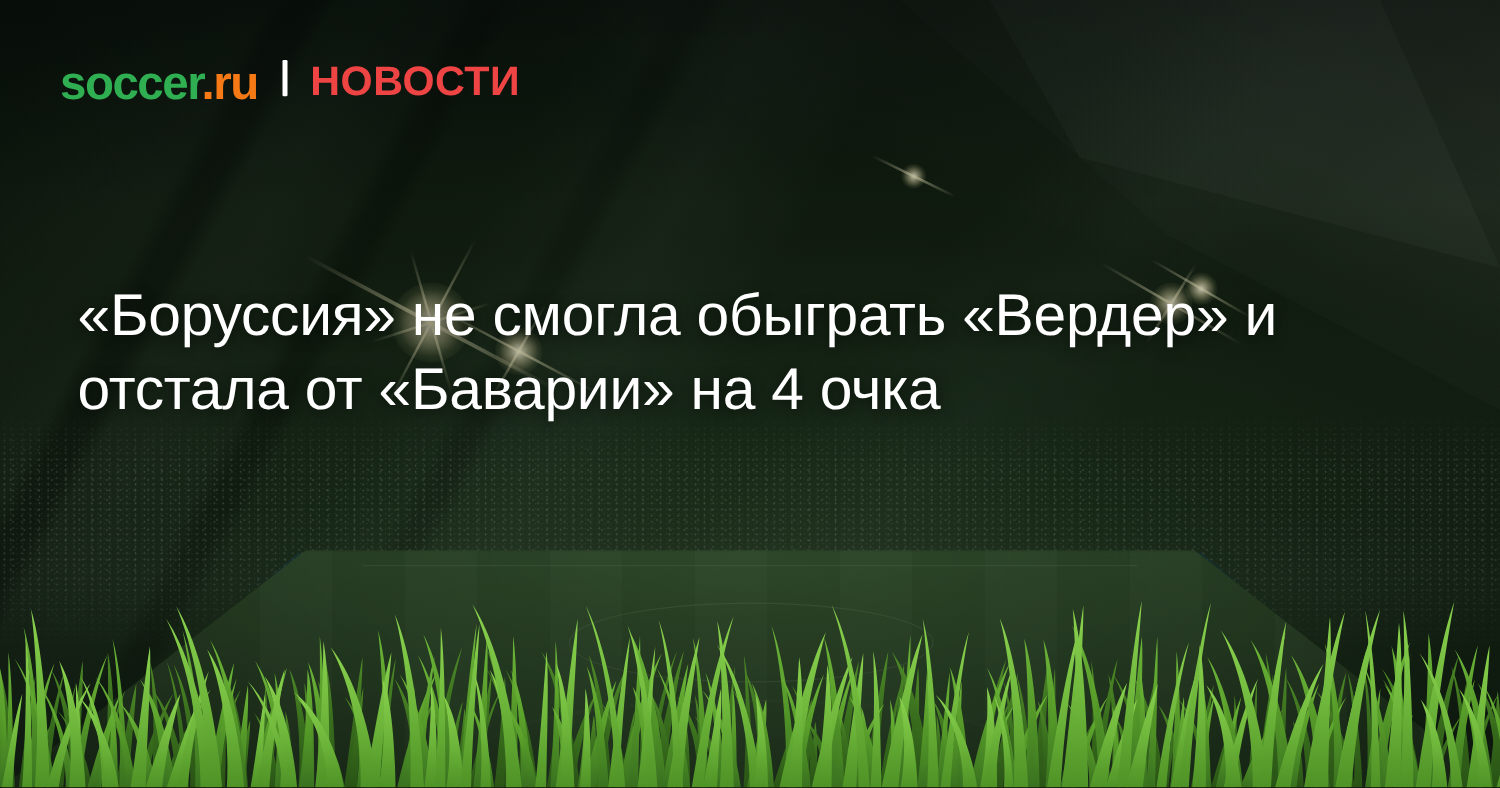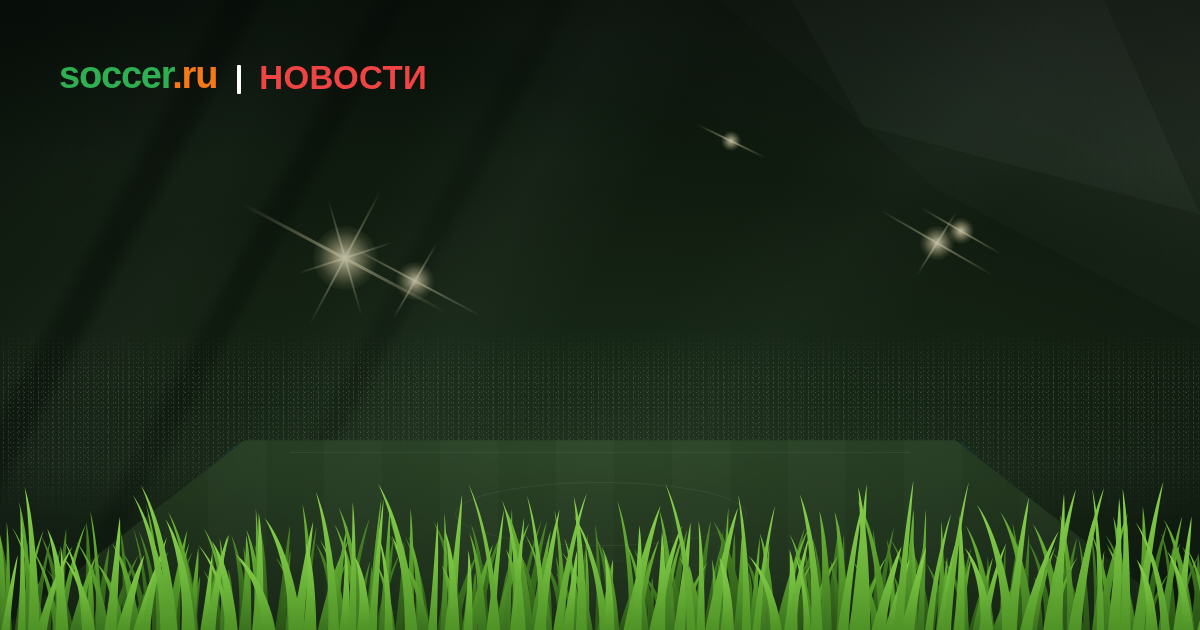--- a/index.html
+++ b/index.html
@@ -181,24 +181,24 @@
     position: absolute;
     left: 0; right: 0; bottom: 0;
     height: 150px;
     pointer-events: none;
   }
   #grass svg { display: block; width: 100%; height: 100%; }
 
   
   #logo-bar {
     position: absolute;
-    left: 59px;
+    left: 48px;
     top: 48px;
     display: flex;
-    align-items: flex-end;
+    align-items: flex-start;
     height: 46px;
   }
   #wordmark {
     font-size: 38px;
     font-weight: bold;
     letter-spacing: -1.2px;
     line-height: 1;
     white-space: nowrap;
   }
   #wordmark .soccer { color: #2fae52; }
@@ -651,14 +651,15 @@
   </div>
 
   <div id="logo-bar">
     <div id="wordmark">
       <span class="soccer">soccer</span><span class="ru">.ru</span>
     </div>
     <div id="logo-sep"></div>
     <div id="section-label">НОВОСТИ</div>
   </div>
 
+  <div id="headline">«Боруссия» не смогла обыграть «Вердер» и отстала от «Баварии» на 4 очка</div>
 
 </div>
 
 </body></html>

